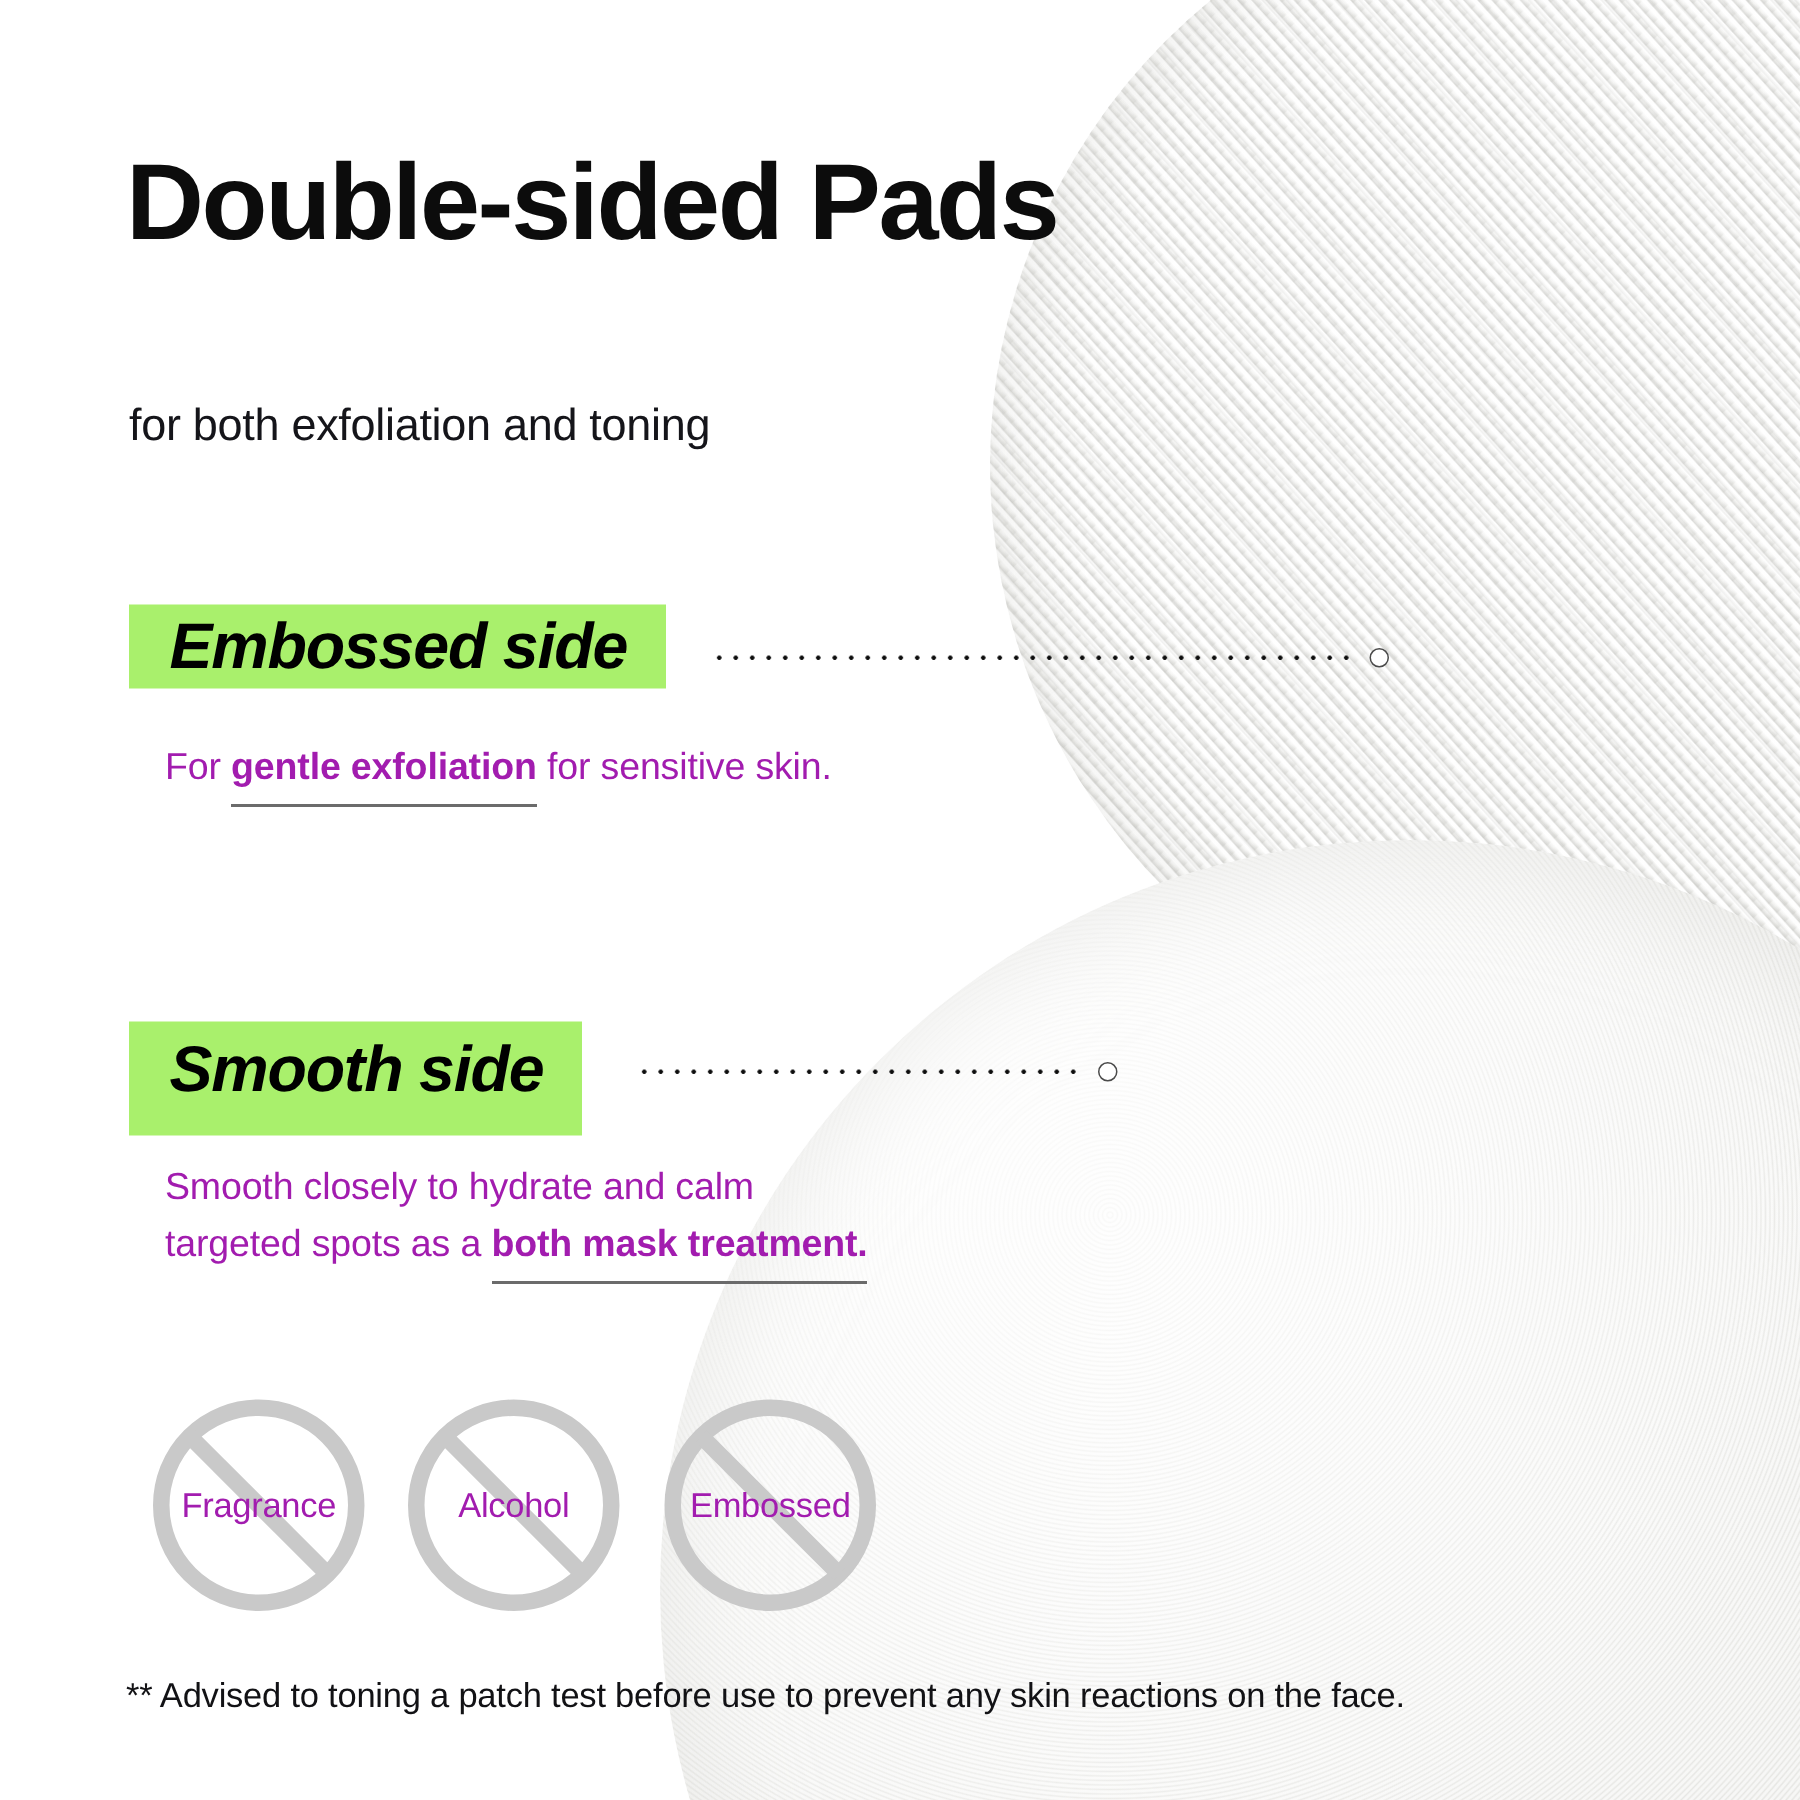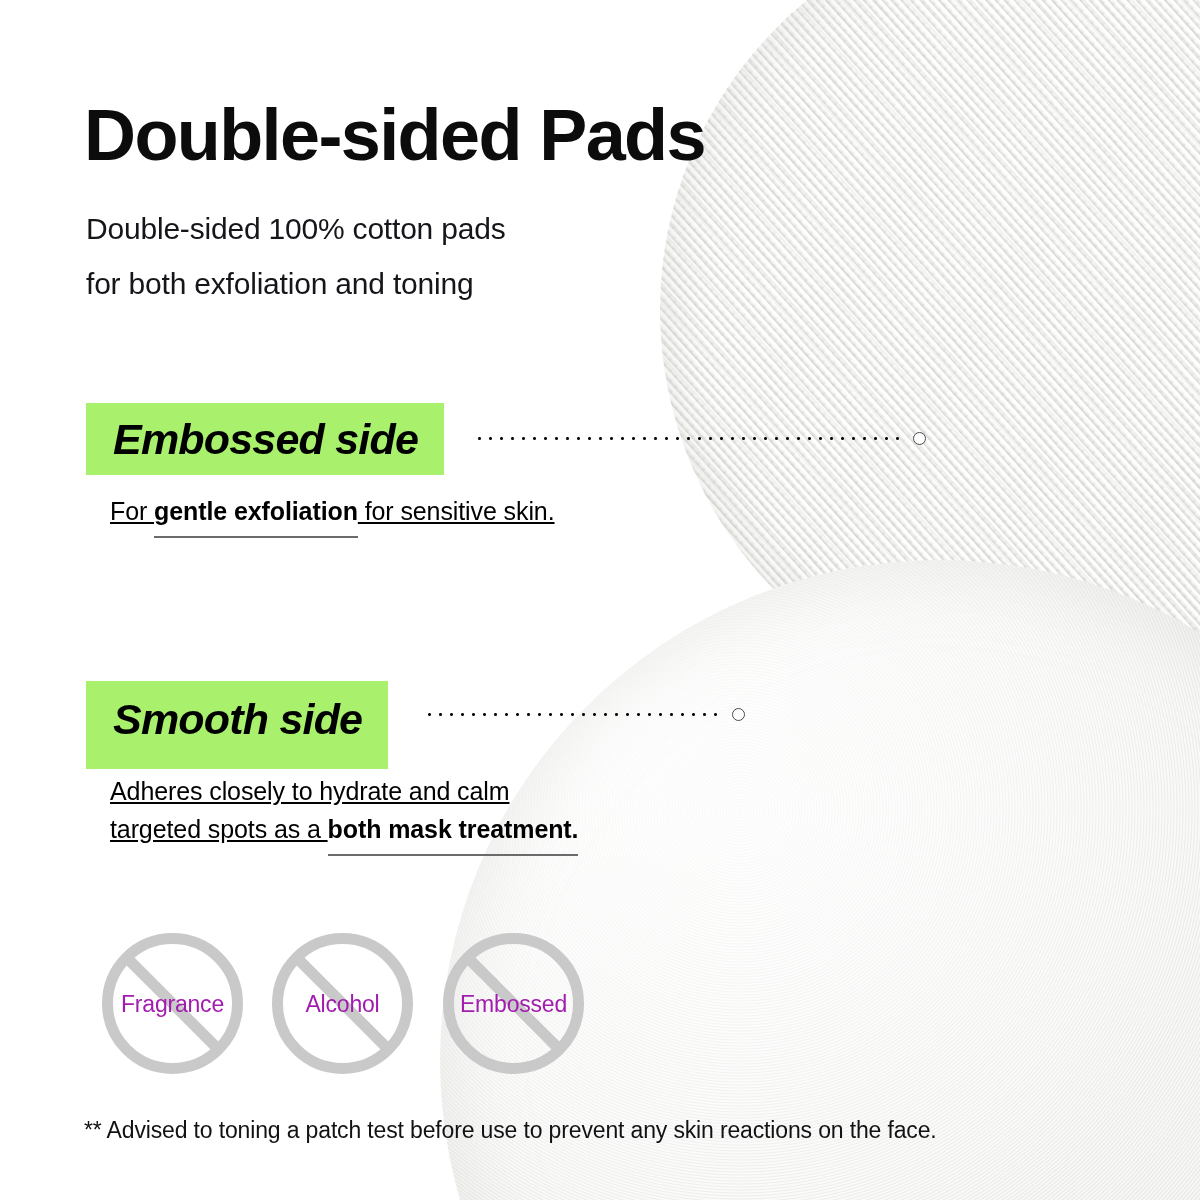--- a/index.html
+++ b/index.html
@@ -133,27 +133,27 @@
     font-style: italic;
     letter-spacing: -0.8px;
     white-space: nowrap;
     display: flex;
     align-items: center;
     box-sizing: border-box;
   }
   #label-embossed {
     left: 86px;
     top: 403px;
-    height: 72px;
+    height: 56px;
     padding: 0 26px 0 27px;
   }
   #label-smooth {
     left: 86px;
     top: 681px;
-    height: 88px;
+    height: 76px;
     padding: 0 26px 12px 27px;
   }
 
   
   .leader {
     position: absolute;
     height: 3px;
     background-image: radial-gradient(circle, #0d0d0d 0 1.3px, transparent 1.6px);
     background-size: 11px 3px;
     background-repeat: repeat-x;
@@ -171,25 +171,24 @@
     background: #ffffff;
     box-sizing: border-box;
   }
   #dot-embossed { left: 913px; top: 432px; }
   #dot-smooth   { left: 732px; top: 708px; }
 
   
   .desc {
     position: absolute;
     font-size: 25px;
-    color: #000000;
+    color: #a21caf;
     letter-spacing: -0.1px;
     white-space: nowrap;
     line-height: 1.52;
-    text-decoration: underline;
   }
   #desc-embossed { left: 110px; top: 492px; }
   #desc-smooth-1 { left: 110px; top: 772px; }
   #desc-smooth-2 { left: 110px; top: 810px; }
   .ul {
     font-weight: 700;
     position: relative;
     display: inline-block;
   }
   .ul::after {
@@ -240,32 +239,31 @@
 <body>
 
 <div id="canvas">
 
   <div class="pad" id="pad-embossed"></div>
   <div class="pad" id="pad-smooth"></div>
 
   <div class="layer">
 
     <div id="title">Double-sided Pads</div>
-    <div class="subtitle-line" id="subtitle-1">Double-sided 100% cotton pads</div>
     <div class="subtitle-line" id="subtitle-2">for both exfoliation and toning</div>
 
     <div class="side-label" id="label-embossed">Embossed side</div>
     <div class="leader" id="leader-embossed"></div>
     <div class="leader-dot" id="dot-embossed"></div>
     <div class="desc" id="desc-embossed"><span>For </span><span class="ul">gentle exfoliation</span><span> for sensitive skin.</span></div>
 
     <div class="side-label" id="label-smooth">Smooth side</div>
     <div class="leader" id="leader-smooth"></div>
     <div class="leader-dot" id="dot-smooth"></div>
-    <div class="desc" id="desc-smooth-1">Adheres closely to hydrate and calm</div>
+    <div class="desc" id="desc-smooth-1">Smooth closely to hydrate and calm</div>
     <div class="desc" id="desc-smooth-2"><span>targeted spots as a </span><span class="ul">both mask treatment.</span></div>
 
     <div class="badge" id="badge-fragrance">
       <svg width="143" height="143" viewBox="0 0 143 143">
         <circle cx="71.5" cy="71.5" r="65" fill="none" stroke="#c9c9c9" stroke-width="11"></circle>
         <line x1="25.5" y1="25.5" x2="117.5" y2="117.5" stroke="#c9c9c9" stroke-width="11"></line>
       </svg>
       <span class="badge-label">Fragrance</span>
     </div>
 

